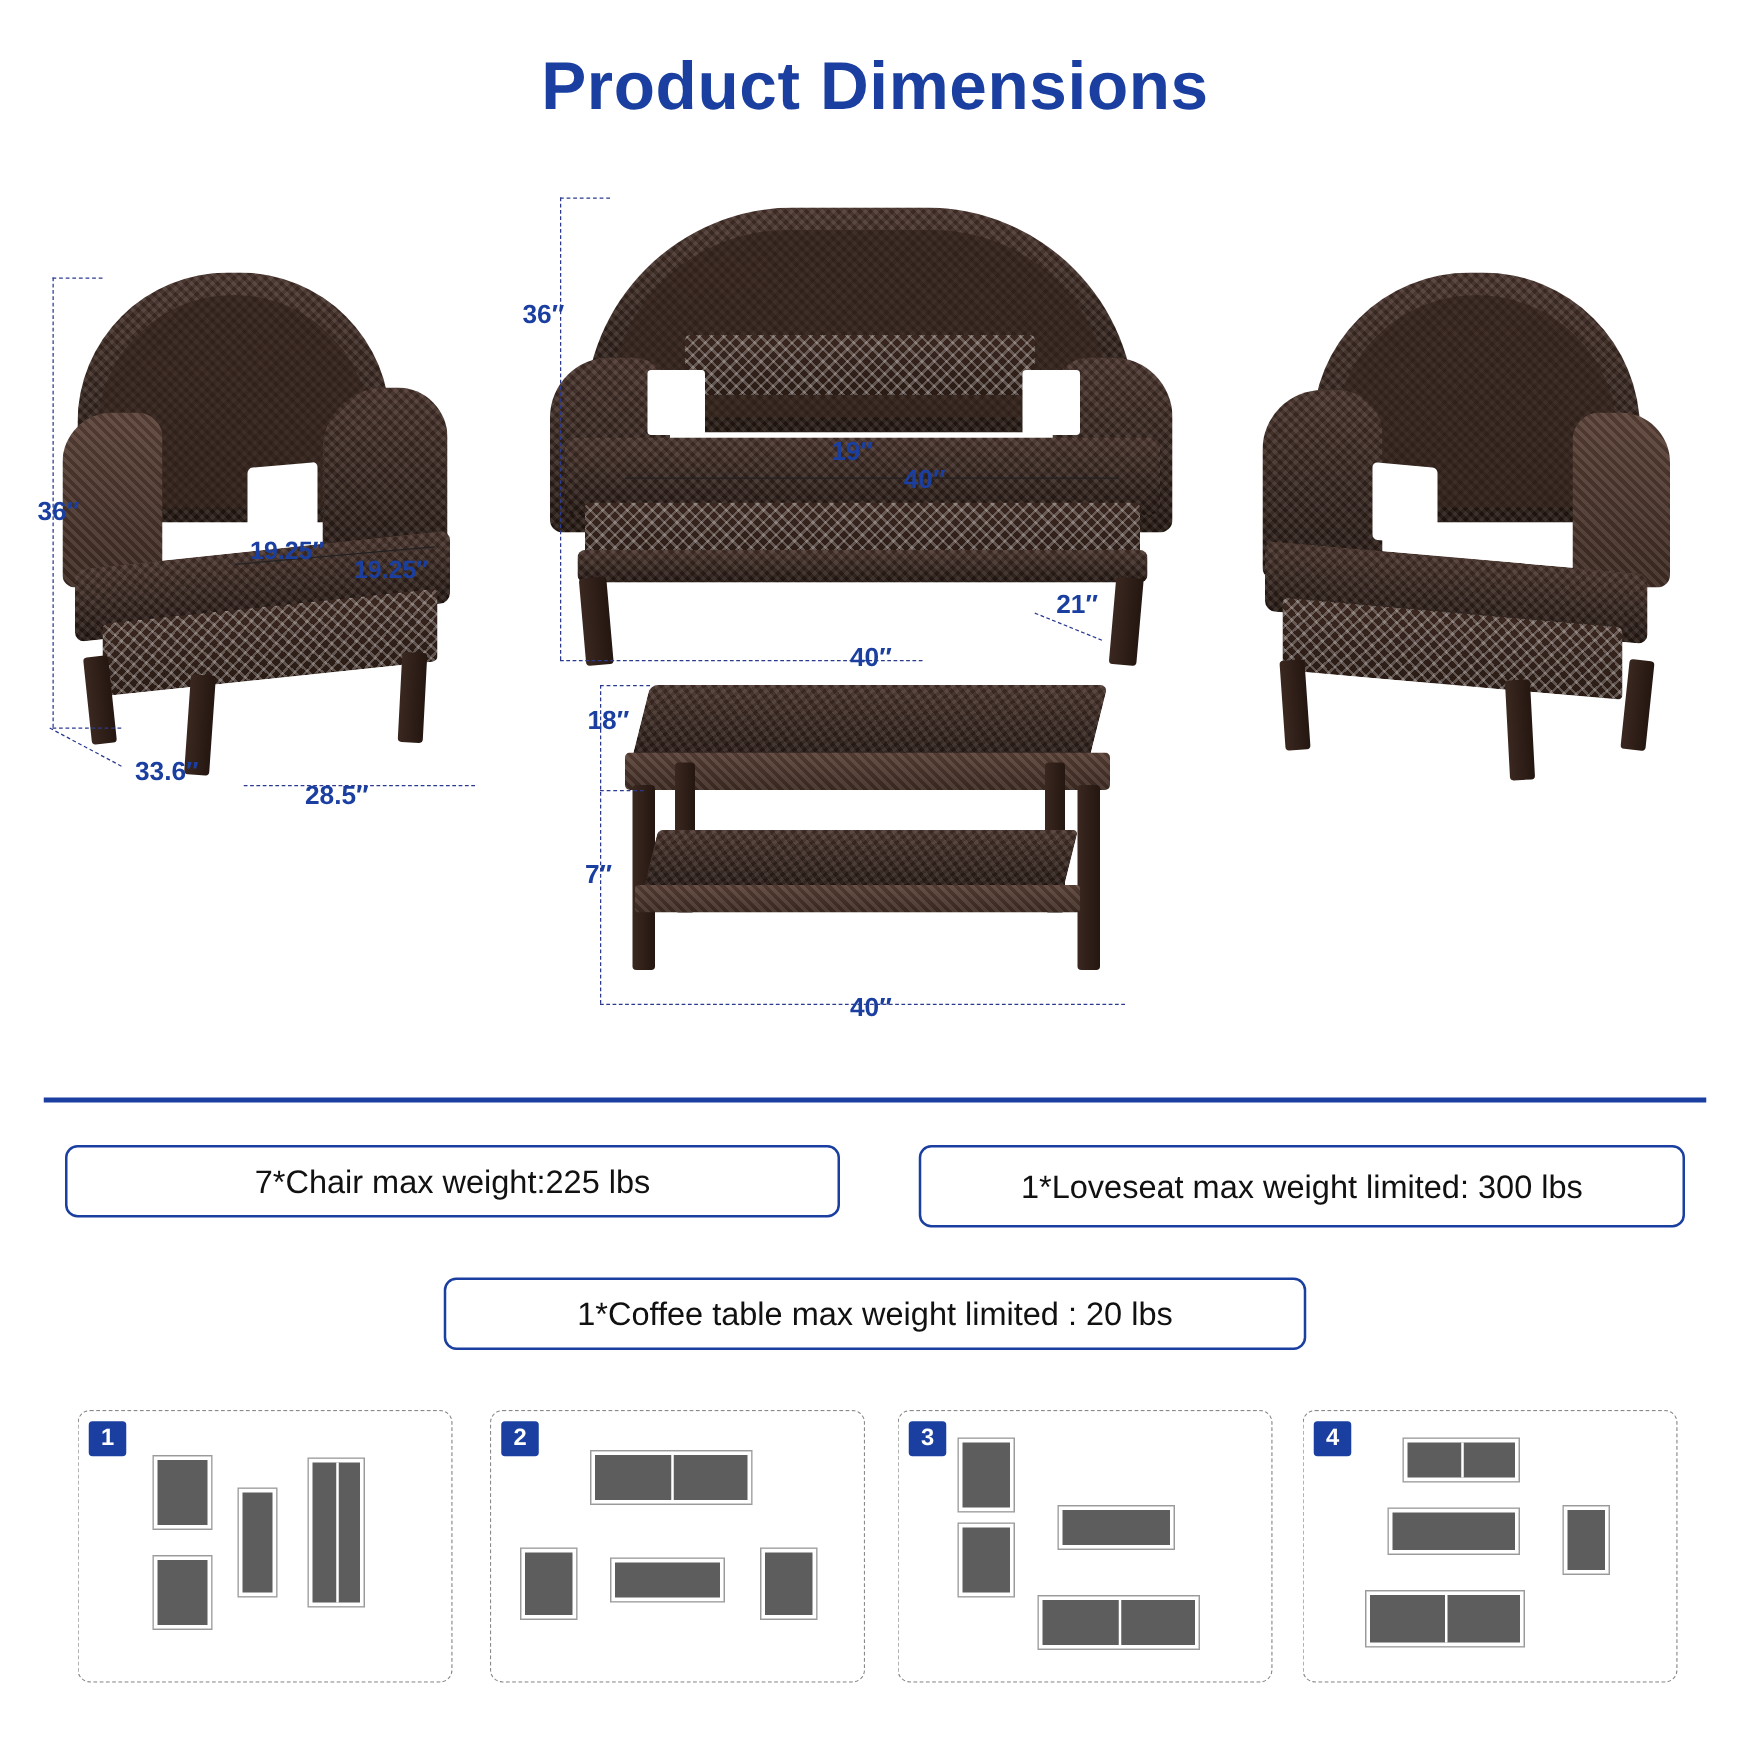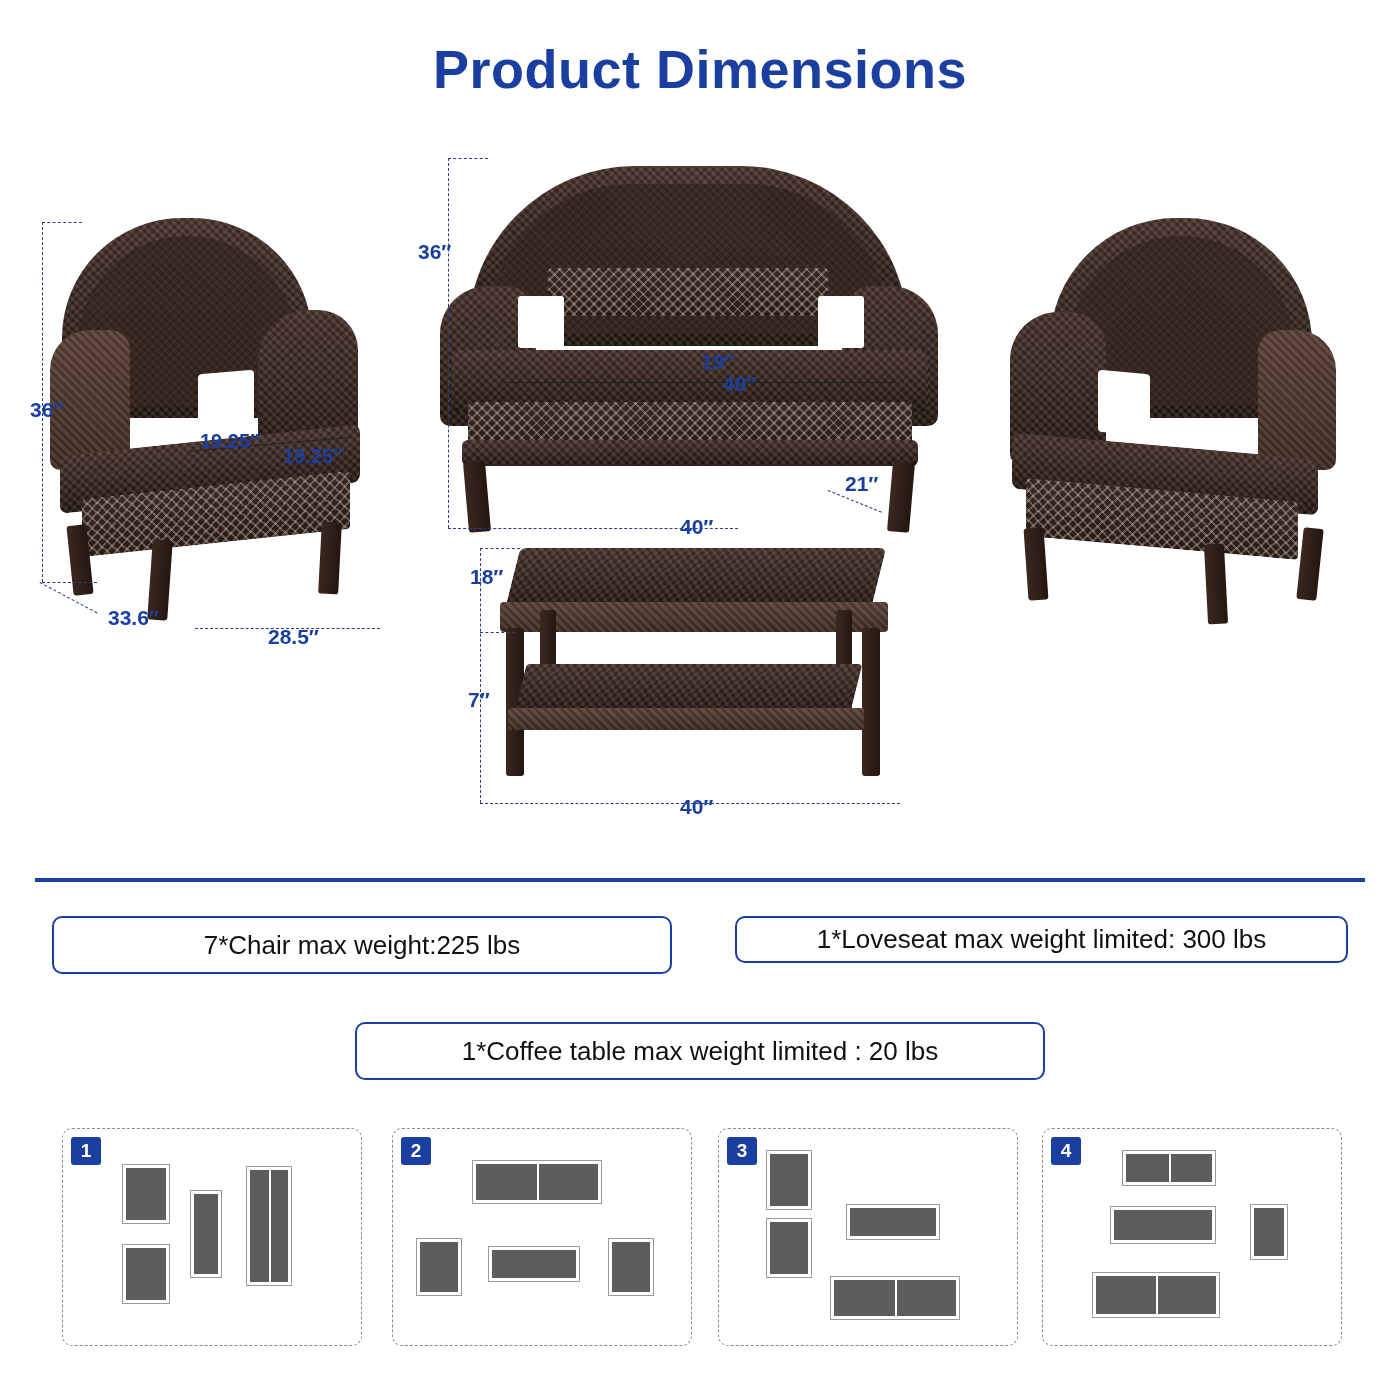--- a/index.html
+++ b/index.html
@@ -107,21 +107,21 @@
     font-size: 26px;
     display: flex;
     align-items: center;
     justify-content: center;
     text-align: center;
     background: #fff;
     box-sizing: border-box;
     padding: 0 14px;
   }
   #note-chair   { left: 52px;  top: 916px; width: 620px; height: 58px; }
-  #note-loveseat{ left: 735px; top: 916px; width: 613px; height: 47px; }
+  #note-loveseat{ left: 735px; top: 916px; width: 613px; height: 66px; }
   #note-table   { left: 355px; top: 1022px; width: 690px; height: 58px; }
 
   
   .arrangements {
     position: absolute;
     top: 1128px;
     left: 0;
     width: 1400px;
     height: 220px;
   }
@@ -204,21 +204,21 @@
   <div class="guide" style="left:42px; top:442px; width:55px;"></div>
   <div class="dim-label" style="left:30px; top:258px;">36″</div>
 
   <div class="solid-line" style="left:188px; top:304px; width:160px; transform:rotate(-5deg);"></div>
   <div class="dim-label" style="left:200px; top:290px; font-size:20px;">19.25″</div>
   <div class="dim-label" style="left:283px; top:305px; font-size:20px;">19.25″</div>
 
   <div class="guide" style="left:40px; top:442px; width:65px; transform:rotate(28deg); transform-origin:left top;"></div>
   <div class="dim-label" style="left:108px; top:466px;">33.6″</div>
   <div class="guide" style="left:195px; top:488px; width:185px;"></div>
-  <div class="dim-label" style="left:268px; top:485px;">28.5″</div>
+  <div class="dim-label" style="left:244px; top:485px;">28.5″</div>
 
   <div>
     <div class="piece wick" style="left:468px; top:26px; width:440px; height:180px; border-radius:180px 180px 14px 14px;"></div>
     <div class="piece" style="left:488px; top:44px; width:400px; height:150px; border-radius:170px 170px 10px 10px; background:linear-gradient(180deg,#2b1c16,#3c2a21); opacity:.55;"></div>
 
     <div class="piece lattice" style="left:548px; top:128px; width:280px; height:48px; border-radius:4px;"></div>
 
     <div class="piece wick" style="left:440px; top:146px; width:96px; height:140px; border-radius:48px 30px 10px 10px;"></div>
     <div class="piece wick" style="left:842px; top:146px; width:96px; height:140px; border-radius:30px 48px 10px 10px;"></div>
 
@@ -233,21 +233,21 @@
     <div class="leg" style="left:466px; top:322px; width:22px; height:70px; transform:rotate(-5deg);"></div>
     <div class="leg" style="left:890px; top:322px; width:22px; height:70px; transform:rotate(5deg);"></div>
   </div>
 
   <div class="guide-v" style="left:448px; top:18px; height:370px;"></div>
   <div class="guide" style="left:448px; top:18px; width:40px;"></div>
   <div class="guide" style="left:448px; top:388px; width:290px;"></div>
   <div class="dim-label" style="left:418px; top:100px;">36″</div>
 
   <div class="solid-line" style="left:500px; top:242px; width:395px;"></div>
-  <div class="dim-label" style="left:701px; top:210px;">19″</div>
+  <div class="dim-label" style="left:665px; top:210px;">19″</div>
   <div class="dim-label" style="left:723px; top:232px;">40″</div>
 
   <div class="guide" style="left:828px; top:350px; width:58px; transform:rotate(22deg); transform-origin:left top;"></div>
   <div class="dim-label" style="left:845px; top:332px;">21″</div>
   <div class="dim-label" style="left:680px; top:375px;">40″</div>
 
   <div>
     <div class="piece wick" style="left:1050px; top:78px; width:262px; height:200px; border-radius:126px 126px 18px 18px;"></div>
     <div class="piece" style="left:1068px; top:96px; width:226px; height:170px; border-radius:114px 114px 14px 14px; background:linear-gradient(180deg,#2c1d17,#3b2920); opacity:.55;"></div>
     <div class="piece wick" style="left:1010px; top:172px; width:96px; height:152px; border-radius:48px 36px 10px 10px;"></div>

